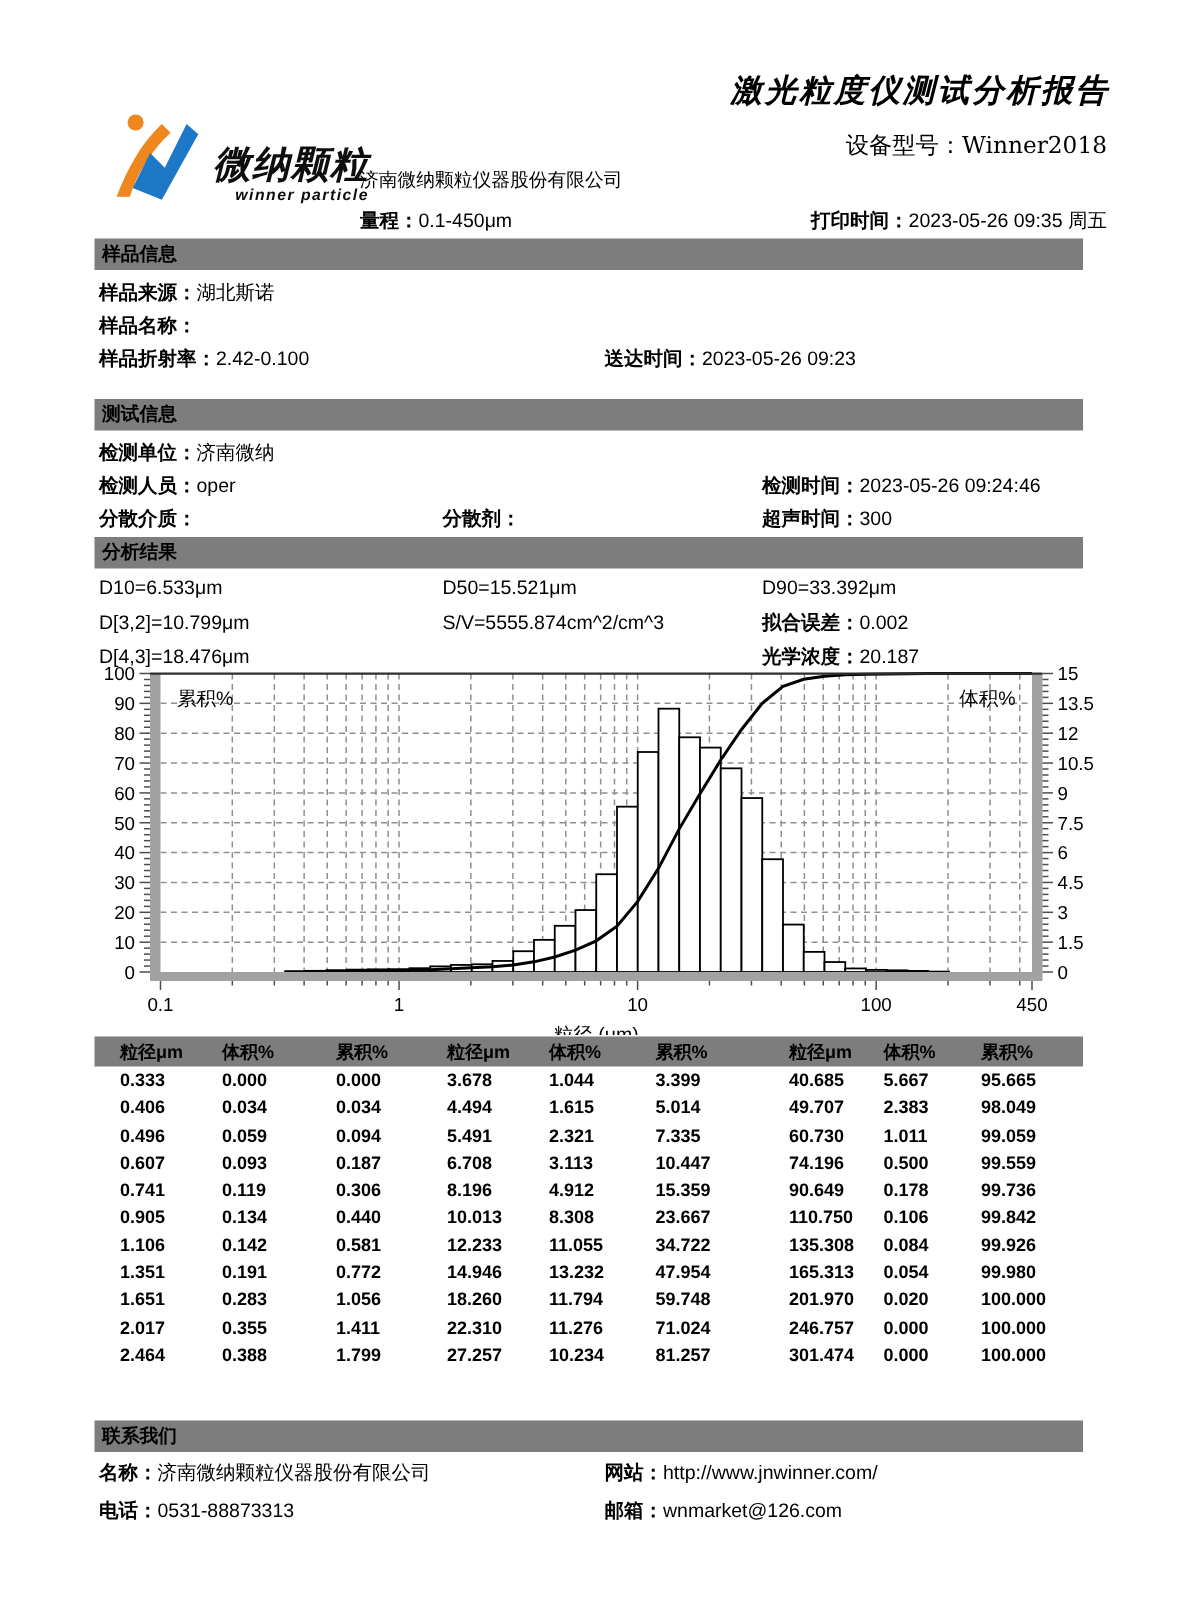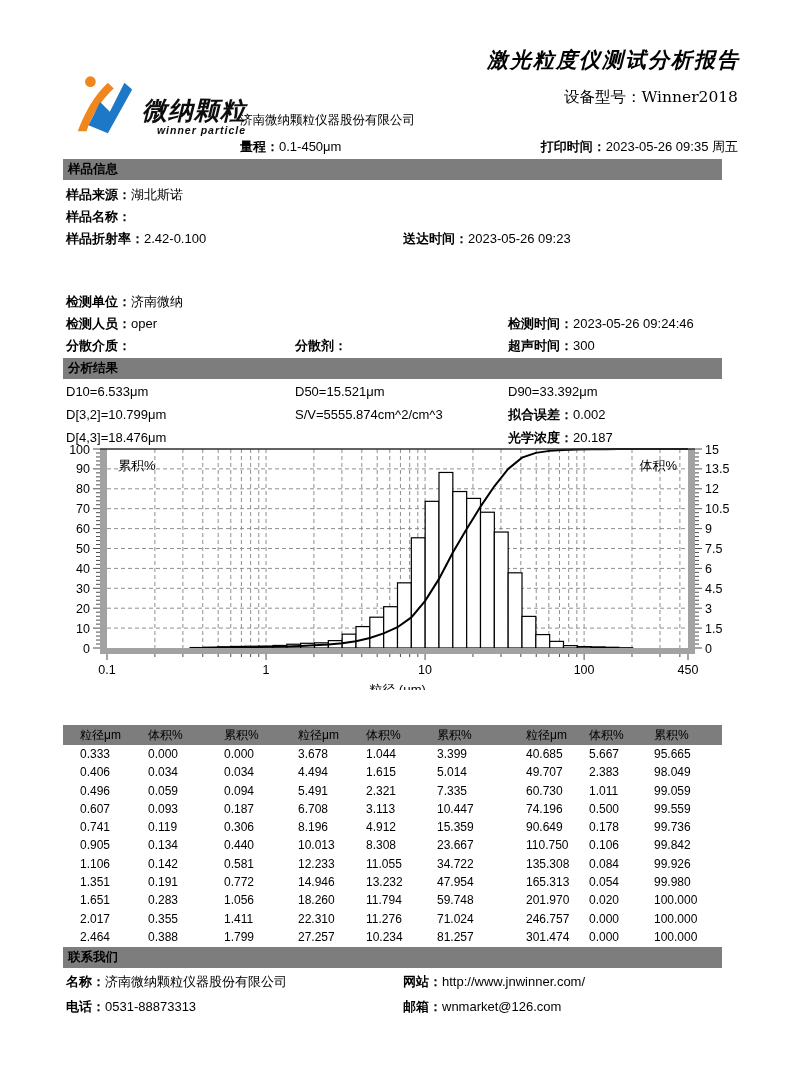--- a/index.html
+++ b/index.html
@@ -26,21 +26,21 @@
   .chart-wrap{position:absolute;left:60px;top:440px;width:680px;height:250px;}
   .grid{stroke:#8f8f8f;stroke-width:1;stroke-dasharray:4 3;}
   .bar{fill:#fff;stroke:#000;stroke-width:1.2;}
   .curve{fill:none;stroke:#000;stroke-width:2;}
   .band{fill:#a2a2a2;}
   .tick{stroke:#4d4d4d;stroke-width:1;}
   .border{stroke:#2e2e2e;stroke-width:1.5;}
   .lbl{font-family:"Liberation Sans",sans-serif;font-size:12.5px;fill:#000;}
   .axlbl{font-family:"Liberation Sans",sans-serif;font-size:13px;fill:#000;}
   
-  .ptable{position:absolute;left:63px;top:725px;width:659px;font-size:12px;}
+  .ptable{position:absolute;left:63px;top:691px;width:659px;font-size:12px;font-weight:bold;}
   .t-row,.t-head{display:grid;grid-template-columns:68px 76px 74px 68px 71px 89px 63px 65px 1fr;
           padding-left:17px;box-sizing:border-box;}
   .t-head{background:#7d7d7d;color:#000;height:20px;line-height:20px;}
   .t-row{height:18.3px;line-height:18.3px;}
   .t-cell{white-space:nowrap;}
 </style>
 </head>
 <body>
 
 <div class="page">
@@ -63,20 +63,21 @@
   <div class="company">济南微纳颗粒仪器股份有限公司</div>
   <div class="frow" style="left:240px;top:139px"><span class="flabel">量程：</span><span class="fvalue">0.1-450μm</span></div>
   <div class="frow" style="right:64px;top:139px"><span class="flabel">打印时间：</span><span class="fvalue">2023-05-26 09:35 周五</span></div>
 
   <div class="secbar" style="top:159px">样品信息</div>
   <div class="frow" style="left:66px;top:187px"><span class="flabel">样品来源：</span><span class="fvalue">湖北斯诺</span></div>
   <div class="frow" style="left:66px;top:209px"><span class="flabel">样品名称：</span><span class="fvalue"></span></div>
   <div class="frow" style="left:66px;top:231px"><span class="flabel">样品折射率：</span><span class="fvalue">2.42-0.100</span></div>
   <div class="frow" style="left:403px;top:231px"><span class="flabel">送达时间：</span><span class="fvalue">2023-05-26 09:23</span></div>
 
+  <div class="secbar" style="top:266px">测试信息</div>
   <div class="frow" style="left:66px;top:294px"><span class="flabel">检测单位：</span><span class="fvalue">济南微纳</span></div>
   <div class="frow" style="left:66px;top:316px"><span class="flabel">检测人员：</span><span class="fvalue">oper</span></div>
   <div class="frow" style="left:508px;top:316px"><span class="flabel">检测时间：</span><span class="fvalue">2023-05-26 09:24:46</span></div>
   <div class="frow" style="left:66px;top:338px"><span class="flabel">分散介质：</span><span class="fvalue"></span></div>
   <div class="frow" style="left:295px;top:338px"><span class="flabel">分散剂：</span><span class="fvalue"></span></div>
   <div class="frow" style="left:508px;top:338px"><span class="flabel">超声时间：</span><span class="fvalue">300</span></div>
 
   <div class="secbar" style="top:358px">分析结果</div>
   <div class="frow" style="left:66px;top:384px">D10=6.533μm</div>
   <div class="frow" style="left:295px;top:384px">D50=15.521μm</div>

